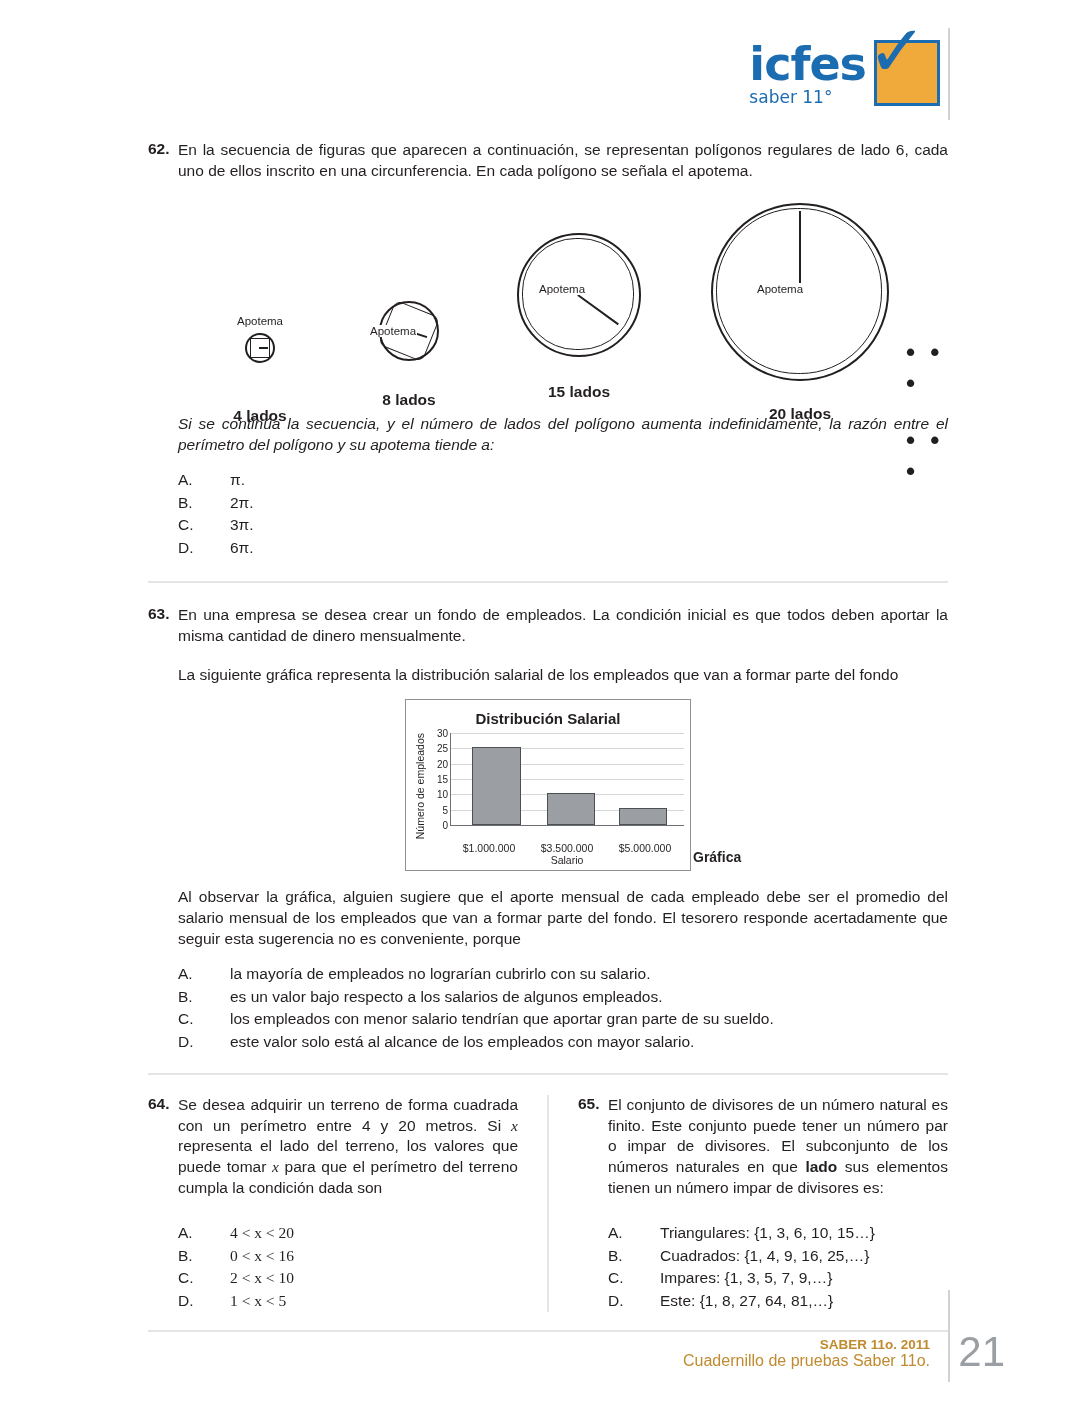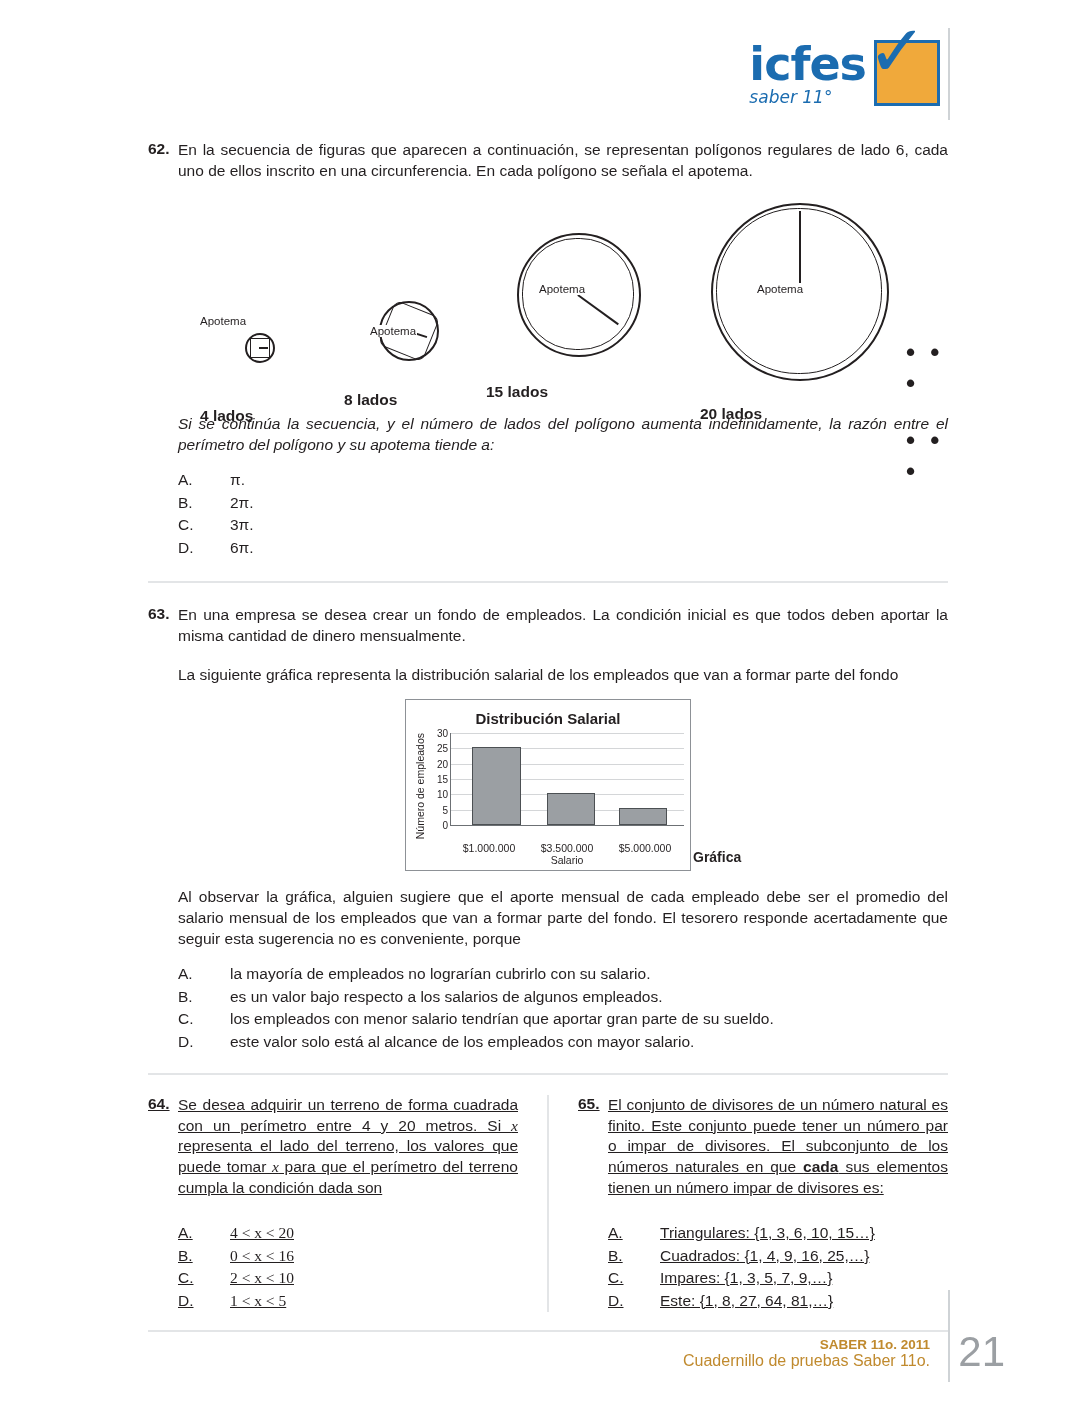--- a/index.html
+++ b/index.html
@@ -19,21 +19,21 @@
     display:flex; align-items:flex-end; gap:8px;
   }
   .logo-text { line-height:1; text-align:left; }
   .logo-icfes {
     font-family:"DejaVu Sans", sans-serif;
     font-size:46px; font-weight:bold; color:#1b6cb0;
     letter-spacing:-1px;
   }
   .logo-saber {
     font-family:"DejaVu Sans", sans-serif;
-    font-size:17px; color:#1b6cb0; margin-top:2px;font-style:italic;
+    font-size:17px; color:#1b6cb0; margin-top:2px;
   }
   .logo-box {
     width:60px; height:60px;
     border:3px solid #1b6cb0;
     position:relative;
     background:#f0a93b;
   }
   .logo-check {
     position:absolute; left:-10px; top:-28px;
     font-size:72px; color:#1b6cb0; font-weight:bold;
@@ -67,21 +67,21 @@
   .options { margin-left:30px; margin-top:14px; }
   .opt { display:flex; font-size:15.5px; line-height:1.45; }
   .opt .lbl { width:52px; flex:0 0 52px; }
   .opt .val { flex:1 1 auto; }
   .hr {
     height:2px; background:#e3e5e7; margin:0;
   }
 
   
   .figrow { position:relative; height:215px; margin-top:16px; }
-  .fig { position:absolute; text-align:left; }
+  .fig { position:absolute; text-align:center; }
   .circ { border:2px solid #231f20; border-radius:50%; position:relative; margin:0 auto; }
   .apo-label { font-size:11.5px; white-space:nowrap; }
   .poly-lbl { font-weight:bold; font-size:15.5px; margin-top:8px; }
   .dots { font-size:26px; letter-spacing:4px; font-weight:bold; }
 
   
   .chart-wrap {
     position:relative; margin:14px auto 0 auto; width:286px;
     border:1px solid #8d9196; background:#fff; padding:6px 6px 4px 6px;
     box-sizing:border-box;
@@ -109,21 +109,21 @@
     border:1px solid #4c5053;
   }
   .xticks { display:flex; margin-left:38px;align-items:flex-end; }
   .xticks div { flex:1 1 0; text-align:center; font-size:10.5px; padding-top:3px; }
   .xlab { text-align:center; font-size:10.5px; margin-left:38px; }
   .graf-cap {
     position:absolute; font-weight:bold; font-size:14px;
   }
 
   
-  .twocol { display:flex;text-decoration:underline; }
+  .twocol { display:flex; }
   .col { width:370px; }
   .col-sep { width:2px; background:#e3e5e7; margin:0 29px; }
   .col .qhead .qnum { width:30px; flex:0 0 30px; }
   .col .options { margin-left:30px; }
   .col .opt .lbl { width:52px; flex:0 0 52px; }
 
   
   .footer { position:absolute; right:150px; bottom:36px; text-align:right; }
   .f1 { font-size:13.5px; font-weight:bold; color:#c08a2e; }
   .f2 { font-size:16px; color:#c08a2e; }
@@ -316,21 +316,21 @@
             <div class="val mono-x" style="font-style:normal;">1 &lt; x &lt; 5</div>
           </div>
         </div>
       </div>
 
       <div class="col-sep"></div>
 
       <div class="col">
         <div class="qhead">
           <div class="qnum">65.</div>
-          <div class="qtext"><span>El conjunto de divisores de un número natural es finito. Este conjunto puede tener un número par o impar de divisores. El subconjunto de los números naturales en que </span><span style="font-weight:bold;">cada</span><span> sus elementos tienen un número impar de divisores es:</span></div>
+          <div class="qtext"><span>El conjunto de divisores de un número natural es finito. Este conjunto puede tener un número par o impar de divisores. El subconjunto de los números naturales en que </span><span style="font-weight:bold;">lado</span><span> sus elementos tienen un número impar de divisores es:</span></div>
         </div>
         <div class="options" style="margin-top:24px;">
           <div class="opt">
             <div class="lbl">A.</div>
             <div class="val">Triangulares: {1, 3, 6, 10, 15…}</div>
           </div>
           <div class="opt">
             <div class="lbl">B.</div>
             <div class="val">Cuadrados: {1, 4, 9, 16, 25,…}</div>
           </div>

